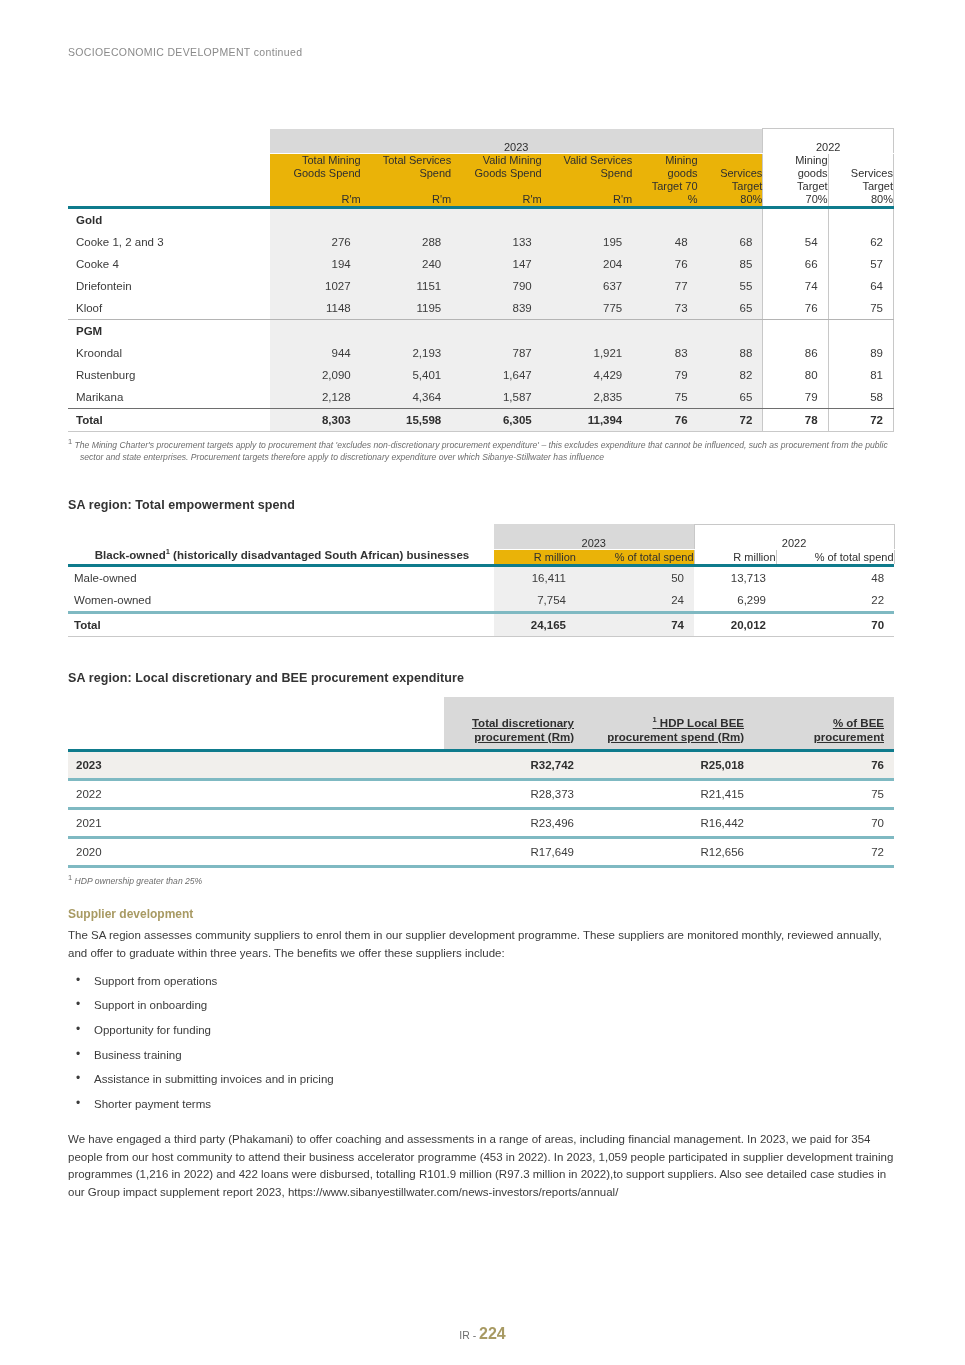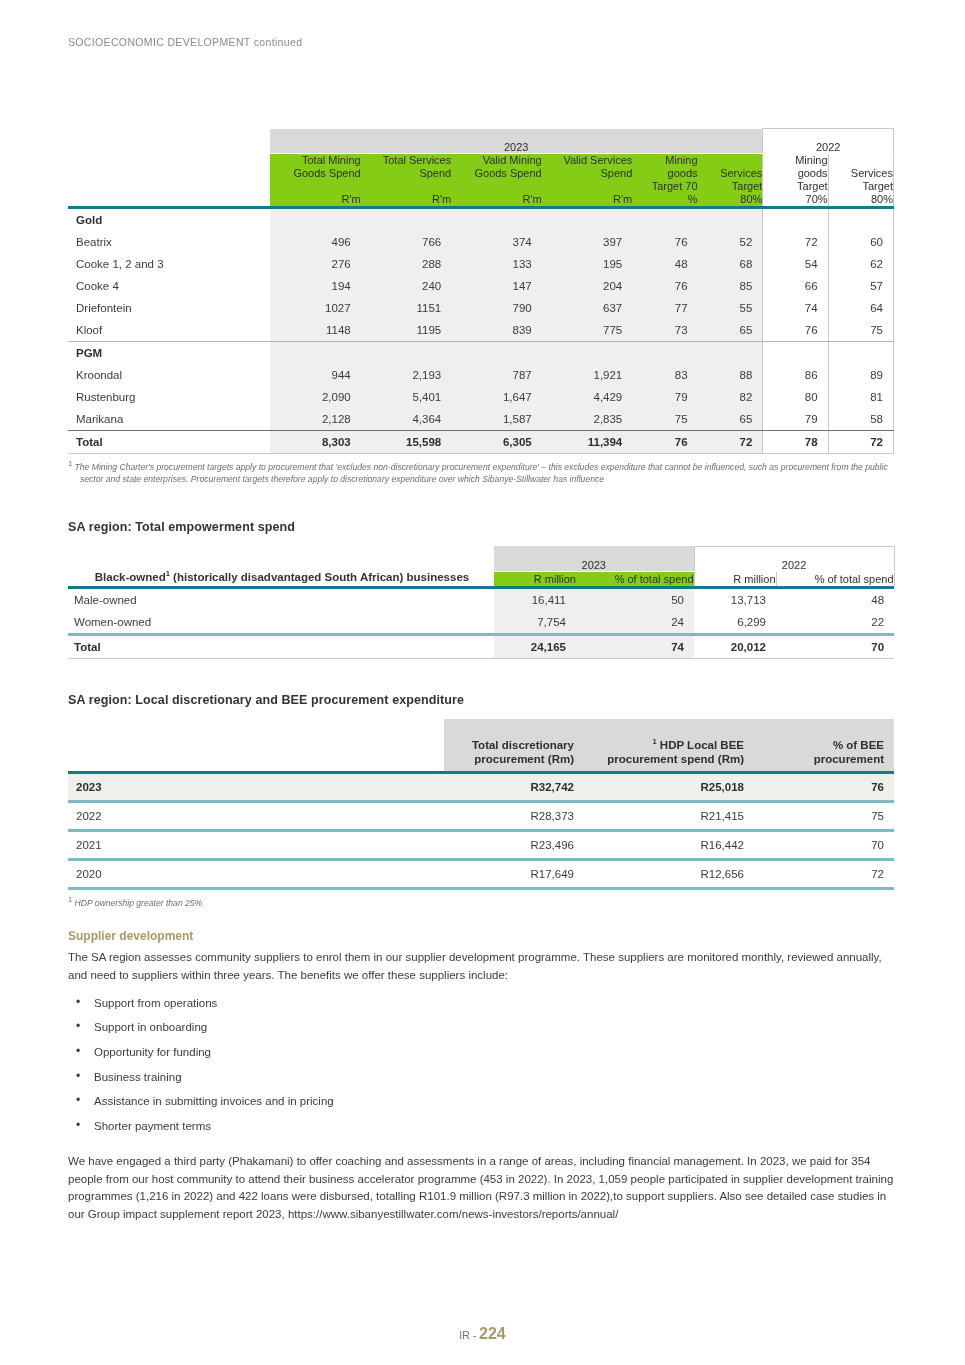--- a/index.html
+++ b/index.html
@@ -17,21 +17,21 @@
   }
   .page {
     position: relative;
     width: 965px;
     height: 1365px;
     box-sizing: border-box;
   }
   .running-head {
     position: absolute;
     left: 68px;
-    top: 36px;
+    top: 46px;
     font-size: 10.5px;
     letter-spacing: 0.35px;
     color: #8a8a8a;
     font-weight: 400;
   }
   .content {
     position: absolute;
     left: 68px;
     top: 128px;
     width: 826px;
@@ -71,21 +71,21 @@
     vertical-align: middle;
     border-bottom: 1px solid #ffffff;
   }
   .grp-head.white {
     background: #ffffff;
     border-left: 1px solid #c8c8c8;
     border-right: 1px solid #c8c8c8;
     border-top: 1px solid #c8c8c8;
   }
   .sub-head {
-    background: #84cc16;
+    background: #eab308;
     font-weight: bold;
     font-size: 11px;
     color: #2f2f2f;
     text-align: right;
     padding: 4px 8px 2px 4px;
     line-height: 1.18;
     vertical-align: bottom;
   }
   .sub-head.white {
     background: #ffffff;
@@ -172,20 +172,21 @@
   #t3 .hlrow td { background: #f1efec; font-weight: bold; color:#2f2f2f; }
   #t3 .h3 {
     background: #d9d9d9;
     font-weight: bold;
     font-size: 11.5px;
     color: #2f2f2f;
     text-align: right;
     padding: 6px 10px 4px 6px;
     line-height: 1.2;
     vertical-align: bottom;
+    text-decoration: underline;
   }
 
   h3.sub-title {
     font-size: 12px;
     font-weight: bold;
     color: #a89a63;
     margin: 0 0 6px 0;
   }
   p.body {
     font-size: 11.5px;
@@ -324,31 +325,20 @@
           <td class="num shade"></td>
             <td class="num shade"></td>
             <td class="num shade"></td>
             <td class="num shade"></td>
           <td class="num shade"></td>
             <td class="num shade"></td>
           <td class="num white-c"></td>
             <td class="num white-c"></td>
         </tr>
         <tr>
-          <td class="lbl">Beatrix</td>
-          <td class="num shade">496</td>
-          <td class="num shade">766</td>
-          <td class="num shade">374</td>
-          <td class="num shade">397</td>
-          <td class="num shade">76</td>
-          <td class="num shade">52</td>
-          <td class="num white-c">72</td>
-          <td class="num white-c">60</td>
-        </tr>
-        <tr>
           <td class="lbl">Cooke 1, 2 and 3</td>
           <td class="num shade">276</td>
           <td class="num shade">288</td>
           <td class="num shade">133</td>
           <td class="num shade">195</td>
           <td class="num shade">48</td>
           <td class="num shade">68</td>
           <td class="num white-c">54</td>
           <td class="num white-c">62</td>
         </tr>
@@ -632,21 +622,21 @@
             <td class="teal-lite"></td>
         </tr>
       </tbody>
     </table>
 
     <p class="foot"><sup>1</sup> <span>HDP ownership greater than 25%</span></p>
 
     <div class="gap-md"></div>
 
     <h3 class="sub-title">Supplier development</h3>
-    <p class="body">The SA region assesses community suppliers to enrol them in our supplier development programme. These suppliers are monitored monthly, reviewed annually, and need to suppliers within three years. The benefits we offer these suppliers include:</p>
+    <p class="body">The SA region assesses community suppliers to enrol them in our supplier development programme. These suppliers are monitored monthly, reviewed annually, and offer to graduate within three years. The benefits we offer these suppliers include:</p>
 
     <ul class="bullets">
       <li>Support from operations</li>
       <li>Support in onboarding</li>
       <li>Opportunity for funding</li>
       <li>Business training</li>
       <li>Assistance in submitting invoices and in pricing</li>
       <li>Shorter payment terms</li>
     </ul>
 

